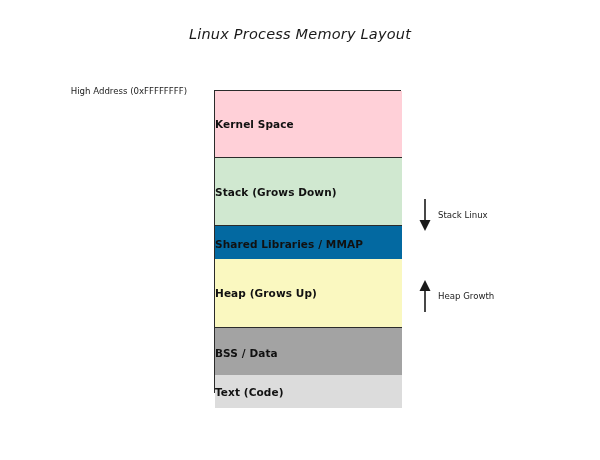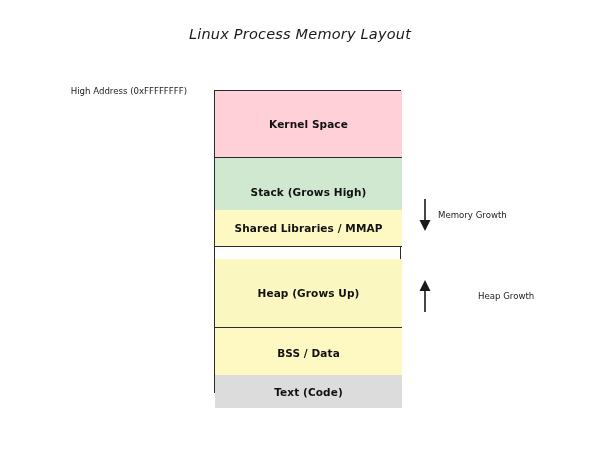--- a/index.html
+++ b/index.html
@@ -40,21 +40,20 @@
     border: 1.3px solid #2b2b2b;
   }
   .mem-block {
     position: absolute;
     left: 0;
     width: 187px;
     box-sizing: border-box;
     border-bottom: 1.3px solid #2b2b2b;
     display: flex;
     align-items: center;
-    justify-content: center;
   }
   .mem-block.last {
     border-bottom: none;
     margin-top: 14px;
   }
   .mem-label {
     font-size: 10.5px;
     font-weight: bold;
     color: #111111;
     text-align: center;
@@ -103,59 +102,58 @@
     width: 22px;
     height: 38px;
   }
   #stack-growth-label {
     left: 438px;
     top: 210px;
   }
   #heap-growth-label {
     left: 438px;
     top: 291px;
-    margin-left: 40px;
   }
 </style>
 </head>
 <body>
 
 <div id="canvas">
 
   <div id="chart-title">Linux Process Memory Layout</div>
 
   <div id="high-address-label" class="addr-label">High Address (0xFFFFFFFF)</div>
 
   <div id="memory-stack">
     <div class="mem-block" style="top:0px;height:67px;background:#ffd0d8;">
       <span class="mem-label">Kernel Space</span>
     </div>
     <div class="mem-block" style="top:67px;height:68px;background:#d0e8d0;">
-      <span class="mem-label">Stack (Grows High)</span>
+      <span class="mem-label">Stack (Grows Down)</span>
     </div>
-    <div class="mem-block" style="top:119px;height:37px;background:#fef9c3;">
+    <div class="mem-block" style="top:135px;height:37px;background:#0369a1;">
       <span class="mem-label">Shared Libraries / MMAP</span>
     </div>
     <div class="mem-block" style="top:168px;height:69px;background:#faf8c0;">
       <span class="mem-label">Heap (Grows Up)</span>
     </div>
-    <div class="mem-block" style="top:237px;height:50px;background:#fef9c3;">
+    <div class="mem-block" style="top:237px;height:50px;background:#a3a3a3;">
       <span class="mem-label">BSS / Data</span>
     </div>
     <div class="mem-block last" style="top:270px;height:33px;background:#dcdcdc;">
       <span class="mem-label">Text (Code)</span>
     </div>
   </div>
 
 
   <svg id="stack-growth-annotation" class="annotation" viewBox="0 0 22 38" width="22" height="38">
     <line x1="11" y1="3" x2="11" y2="27" stroke="#1a1a1a" stroke-width="1.6"></line>
     <polygon points="11,35 5.5,24 16.5,24" fill="#1a1a1a"></polygon>
   </svg>
-  <div id="stack-growth-label" class="annotation-label">Memory Growth</div>
+  <div id="stack-growth-label" class="annotation-label">Stack Linux</div>
 
   <svg id="heap-growth-annotation" class="annotation" viewBox="0 0 22 38" width="22" height="38">
     <line x1="11" y1="35" x2="11" y2="11" stroke="#1a1a1a" stroke-width="1.6"></line>
     <polygon points="11,3 5.5,14 16.5,14" fill="#1a1a1a"></polygon>
   </svg>
   <div id="heap-growth-label" class="annotation-label">Heap Growth</div>
 
 </div>
 
 </body></html>

